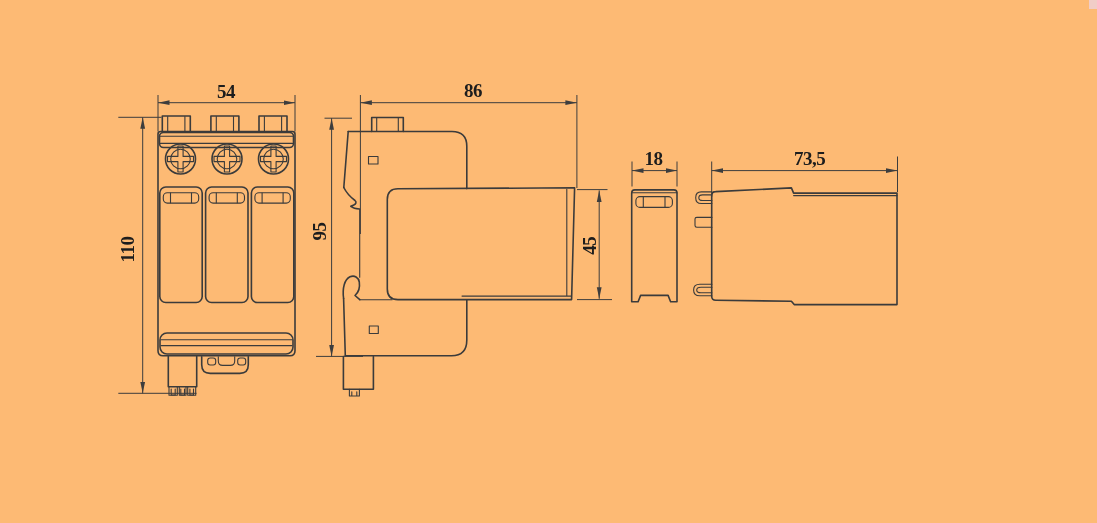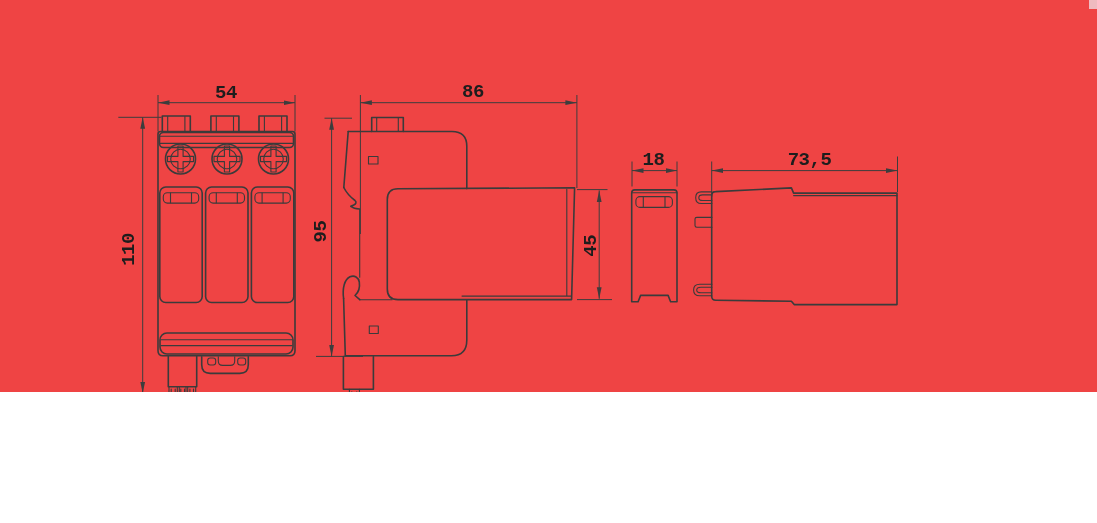--- a/index.html
+++ b/index.html
@@ -1,17 +1,17 @@
 <!DOCTYPE html>
 <html><head>
 <meta charset="utf-8">
 <style>
   html,body{margin:0;padding:0;background:#ffffff;}
-  .canvas{position:relative;width:1097px;height:392px;background:#ef4444;overflow:hidden;
-          font-family:Liberation Mono, monospace;}
+  .canvas{position:relative;width:1097px;height:523px;background:#fdba74;overflow:hidden;
+          font-family:Liberation Serif, serif;}
   svg{position:absolute;left:0;top:0;}
   .outline{fill:none;stroke:#3b3b3b;stroke-width:1.6;stroke-linejoin:round;stroke-linecap:round;}
   .detail{fill:none;stroke:#3b3b3b;stroke-width:1.1;stroke-linejoin:round;stroke-linecap:round;}
   .dim{fill:none;stroke:#3d3d3d;stroke-width:1;}
   .dimtext{fill:#1d1d1d;font-size:19px;font-weight:bold;letter-spacing:-0.5px;}
 </style>
 </head>
 <body>
 
 <div class="canvas">

